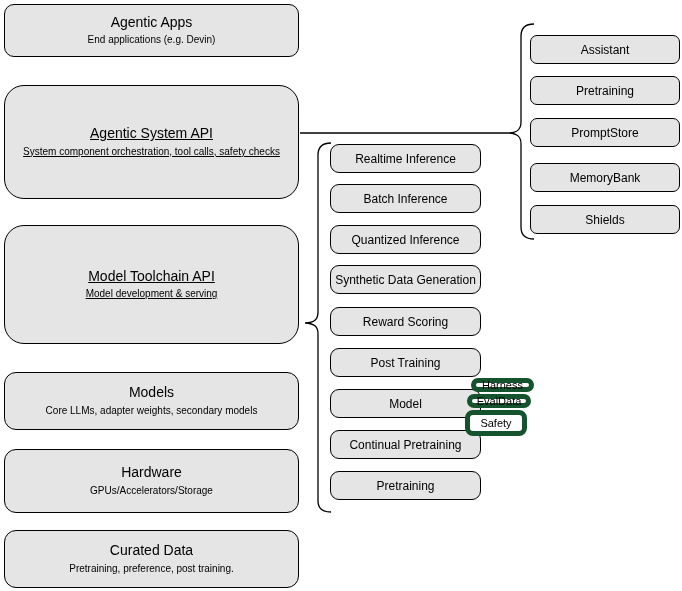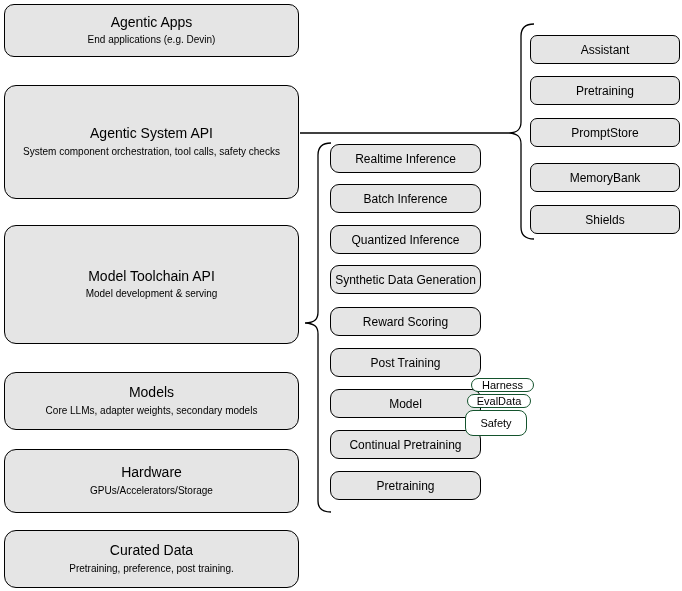--- a/index.html
+++ b/index.html
@@ -21,33 +21,33 @@
     align-items: center;
     justify-content: center;
     text-align: center;
     z-index: 2;
   }
   .stack-box { left: 4px; width: 295px; }
   .stack-box .title { font-size: 14px; line-height: 1.25; }
   .stack-box .subtitle { font-size: 10px; line-height: 1.4; margin-top: 2px; }
   .r10 { border-radius: 10px; }
   .r12 { border-radius: 12px; }
-  .r24 { border-radius: 12px; }
+  .r24 { border-radius: 20px; text-decoration: underline; }
   .mid-box {
     left: 330px; width: 151px; height: 29px;
     border-radius: 9px; font-size: 12px;
   }
   .right-box {
     left: 530px; width: 150px; height: 29px;
     border-radius: 7px; font-size: 12px;
   }
   .pill {
     position: absolute;
     background: #ffffff;
-    border: 1px solid #14532d;
+    border: 5px solid #14532d;
     border-radius: 8px;
     font-size: 11px;
     line-height: 12px;
     display: flex;
     align-items: center;
     justify-content: center;
     z-index: 3;
   }
   #connector-layer {
     position: absolute;

